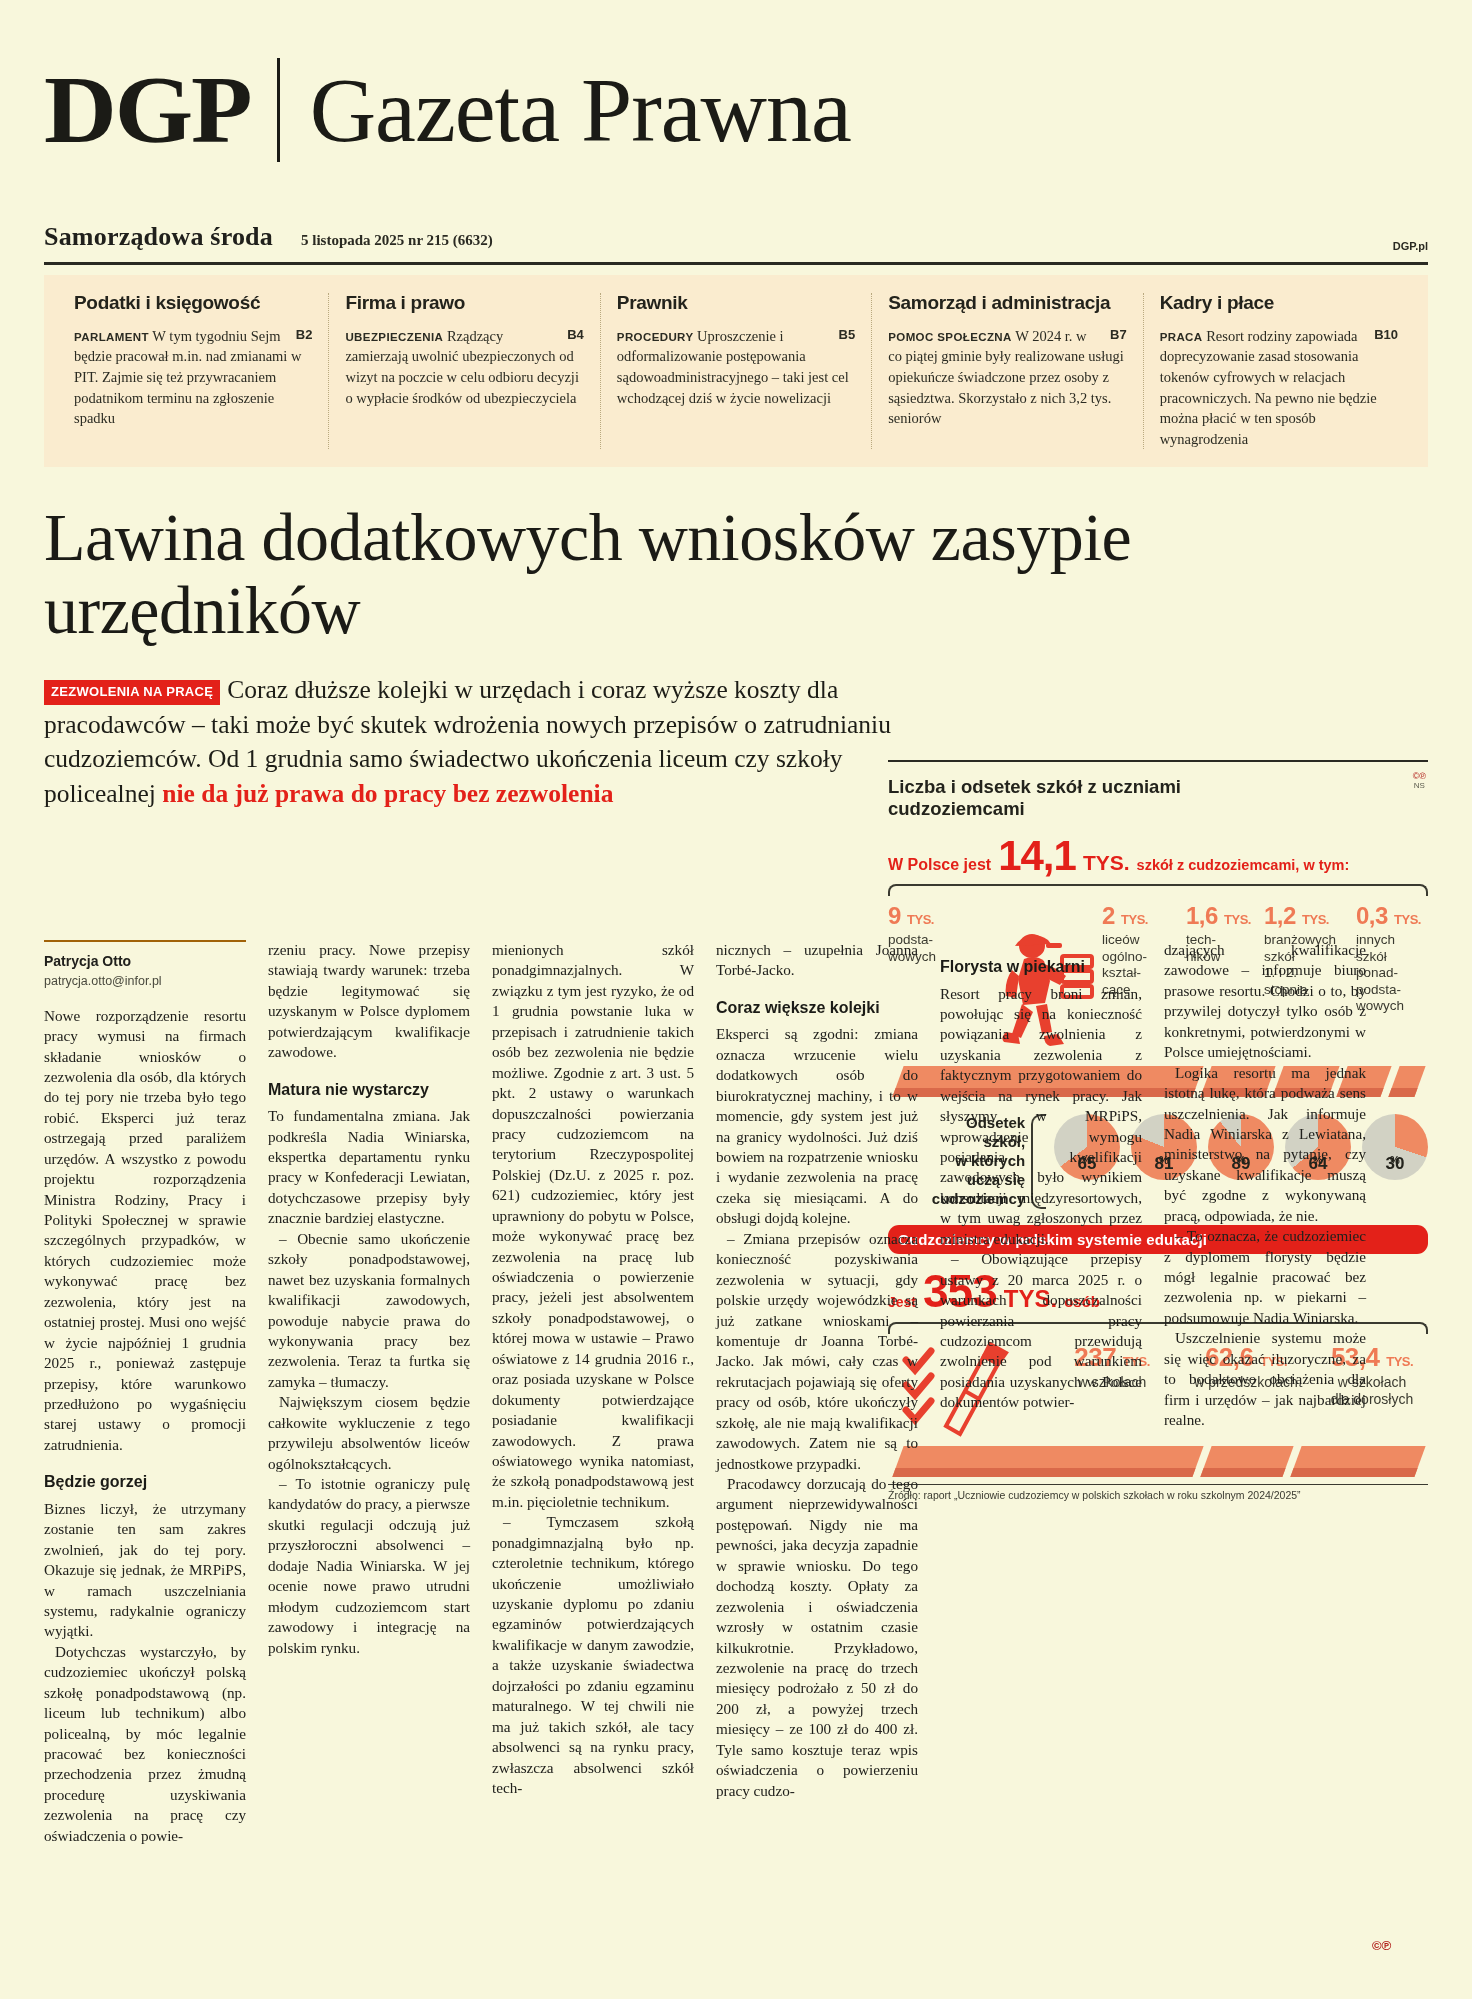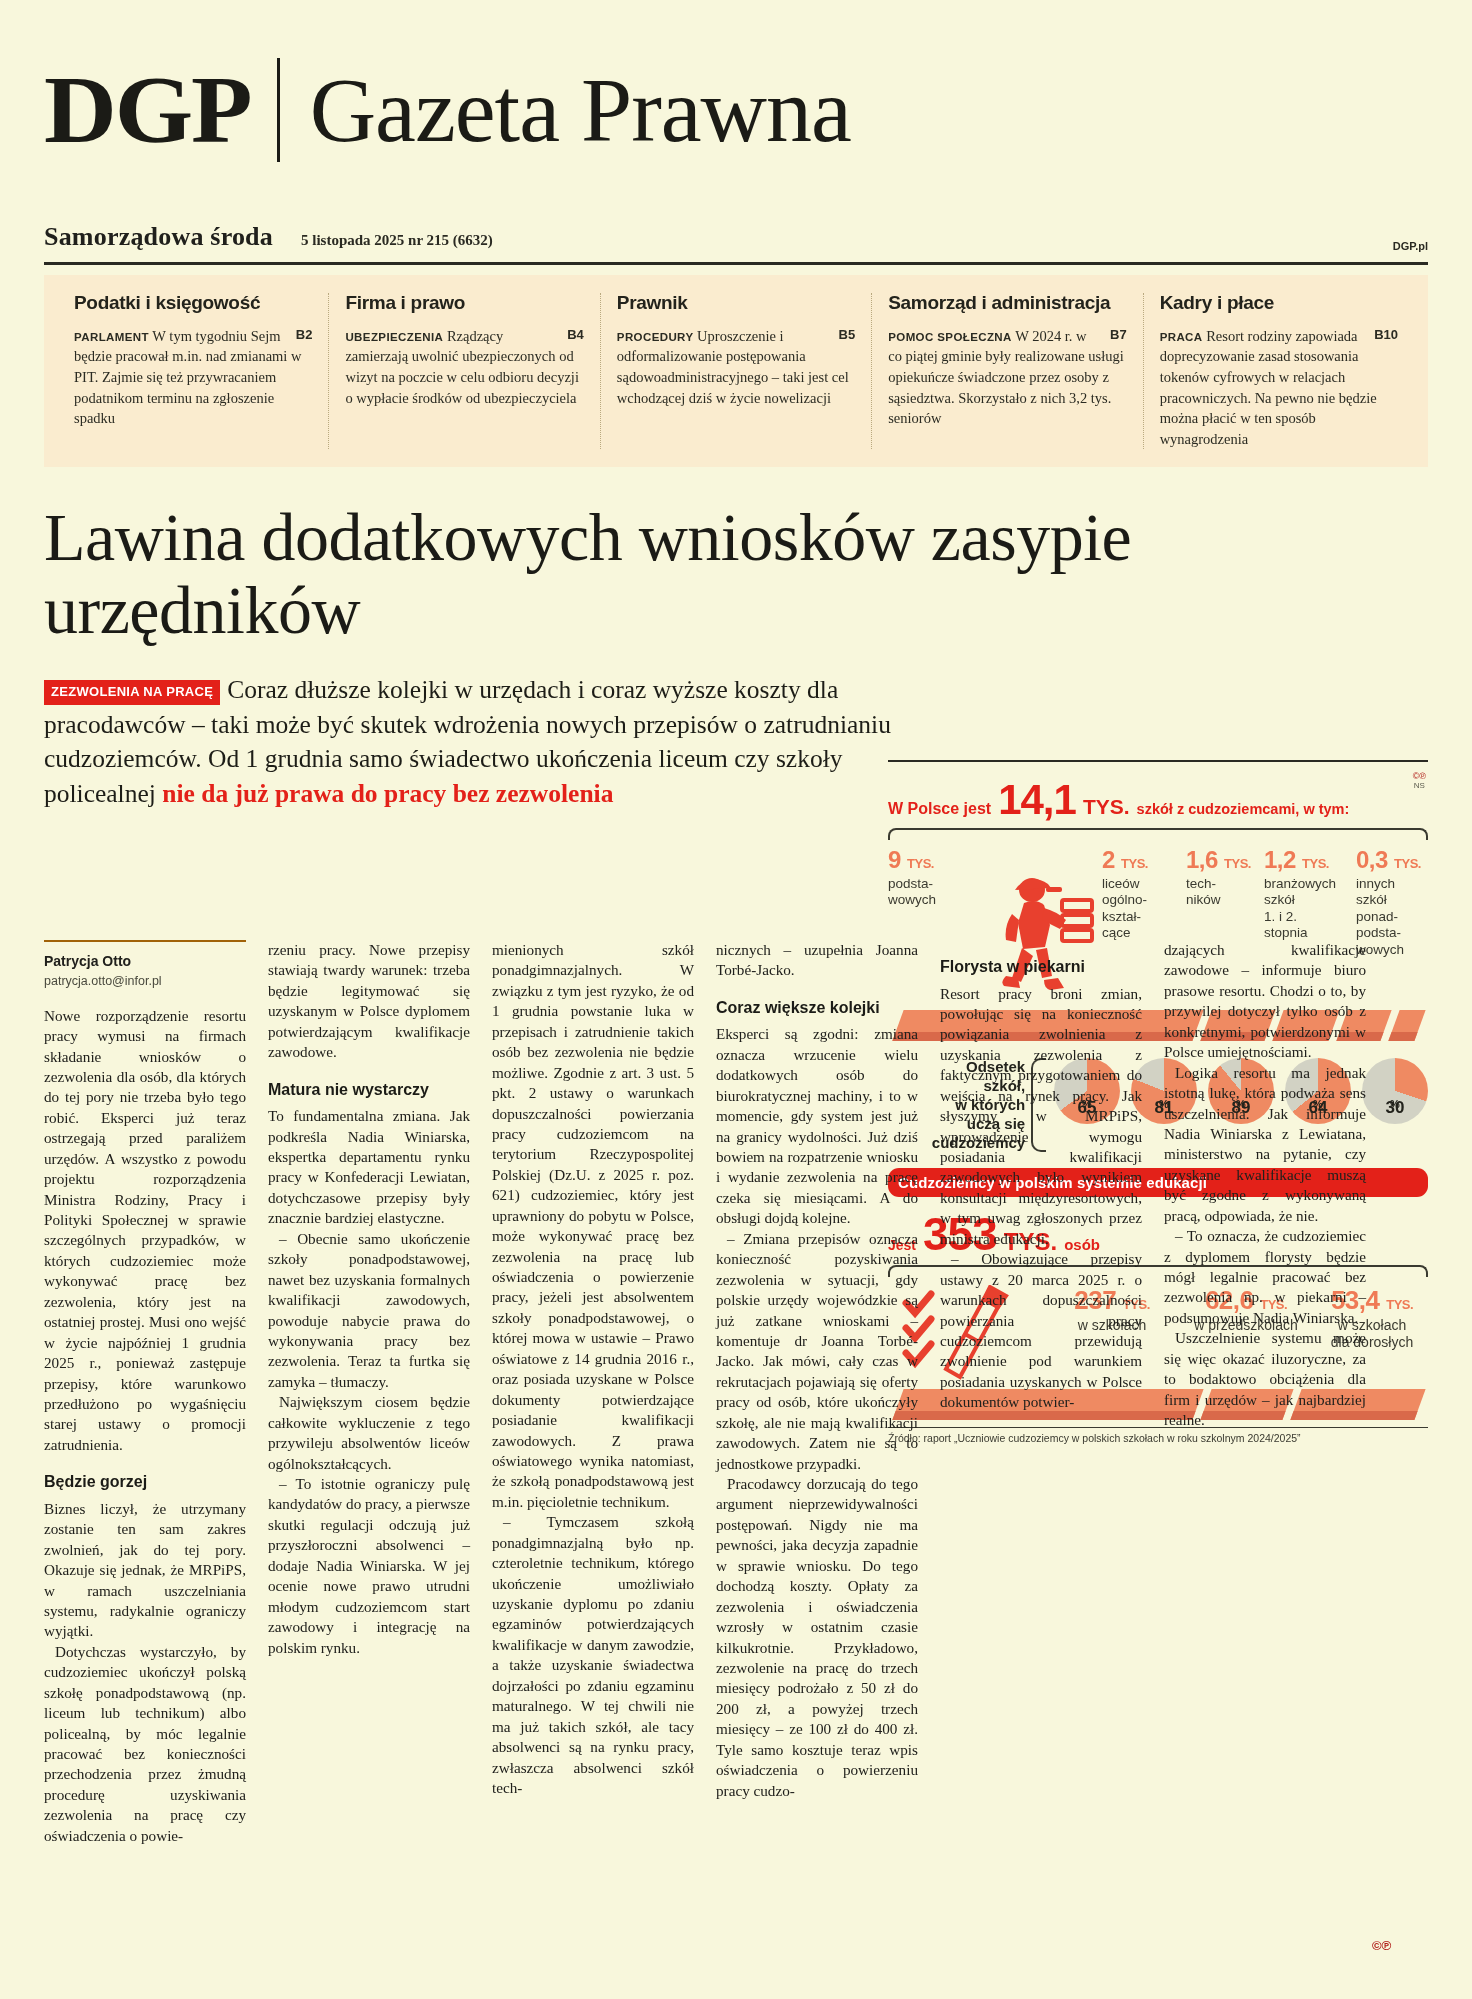--- a/index.html
+++ b/index.html
@@ -260,20 +260,21 @@
     <div class="lead">
       <span class="badge">ZEZWOLENIA NA PRACĘ</span><span>Coraz dłuższe kolejki w urzędach i coraz wyższe koszty dla pracodawców – taki może być skutek wdrożenia nowych przepisów o zatrudnianiu cudzoziemców. Od 1 grudnia samo świadectwo ukończenia liceum czy szkoły policealnej </span><span class="redline">nie da już prawa do pracy bez zezwolenia</span>
     </div>
   </div>
 
   <div class="info">
     <div class="info-cr">
       <div>©℗</div>
       <div class="ns">NS</div>
     </div>
+    <div class="info-title">Liczba i odsetek szkół z uczniami cudzoziemcami</div>
 
     <div class="big-line">
       <span class="pre">W Polsce jest</span>
       <span class="num">14,1</span>
       <span class="unit">TYS.</span>
       <span class="post">szkół z cudzoziemcami, w tym:</span>
     </div>
     <div class="brace-top"></div>
 
     <div class="cat-row">

